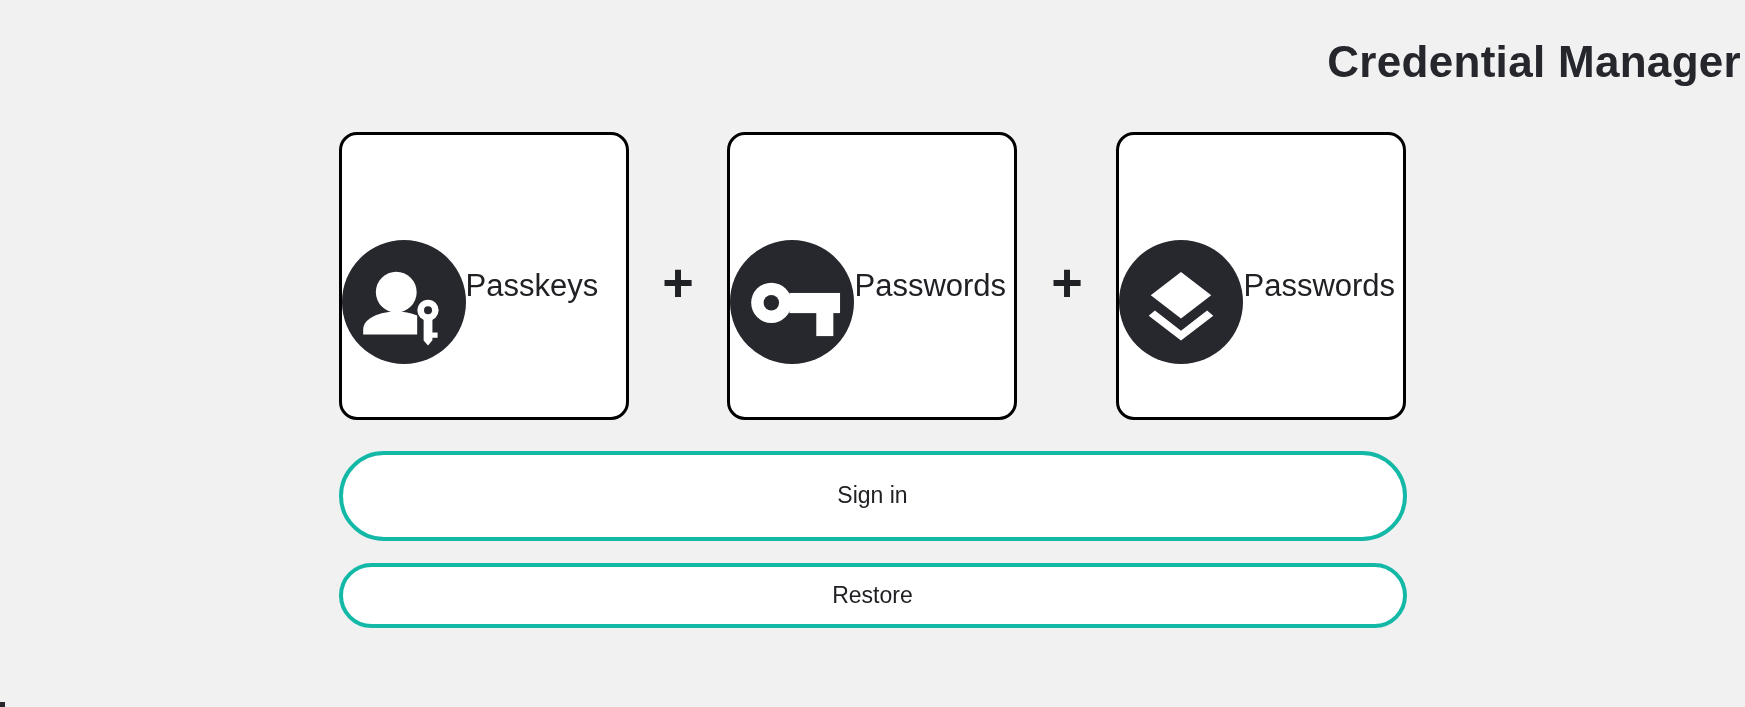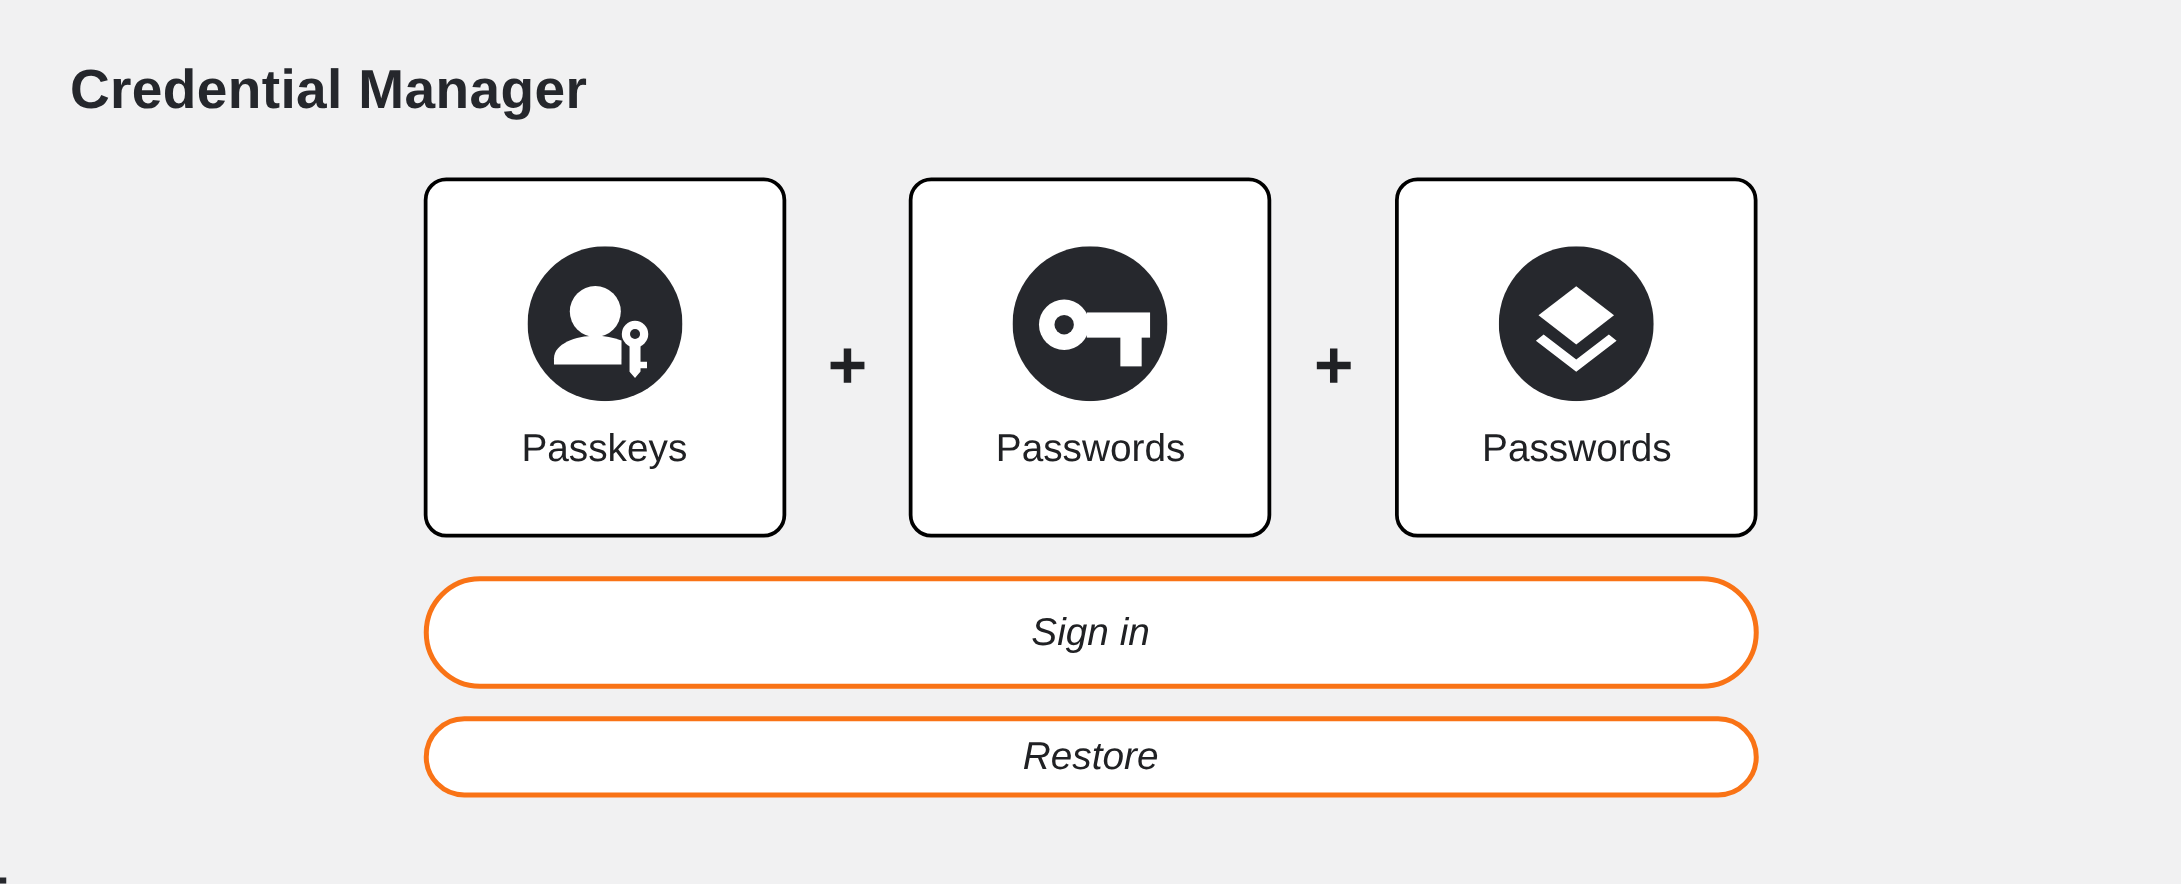--- a/index.html
+++ b/index.html
@@ -8,23 +8,23 @@
   }
   body {
     width: 1745px;
     height: 707px;
     background: #f1f1f2;
     font-family: "Liberation Sans", sans-serif;
     position: relative;
     overflow: hidden;
   }
   .page-title {
-    margin: 14px;
+    margin: 4px;
     padding-top: 32px;
-    text-align: left;
+    text-align: right;
     font-size: 44px;
     line-height: 1.2;
     font-weight: 700;
     color: #25272c;
     letter-spacing: 0.3px;
     padding-left: 42px;
   }
   .content {
     width: 1068px;
     margin: 0 auto;
@@ -36,21 +36,21 @@
     align-items: center;
   }
   .cred-card {
     box-sizing: border-box;
     width: 290px;
     height: 288px;
     background: #ffffff;
     border: 3px solid #000000;
     border-radius: 18px;
     display: flex;
-    flex-direction: column;
+    flex-direction: row;
     align-items: center;
   }
   .icon-wrap {
     margin-top: 52px;
     width: 124px;
     height: 124px;
   }
   .card-label {
     margin-top: 20px;
     font-size: 31px;
@@ -64,28 +64,27 @@
     user-select: none;
     line-height: 1;
   }
   .pill-btn {
     box-sizing: border-box;
     display: flex;
     align-items: center;
     justify-content: center;
     width: 100%;
     background: #ffffff;
-    border: 4px solid #f97316;
+    border: 4px solid #14b8a6;
     border-radius: 48px;
     font-family: inherit;
-    font-size: 31px;
+    font-size: 23px;
     color: #202124;
     cursor: pointer;
     padding: 0;
-    font-style: italic;
   }
   .btn-signin { height: 90px; margin-top: 31px; }
   .btn-restore { height: 65px; margin-top: 22px; }
   .corner-artifact {
     position: absolute;
     left: 0;
     bottom: 0;
     width: 5px;
     height: 5px;
     background: #26282d;

